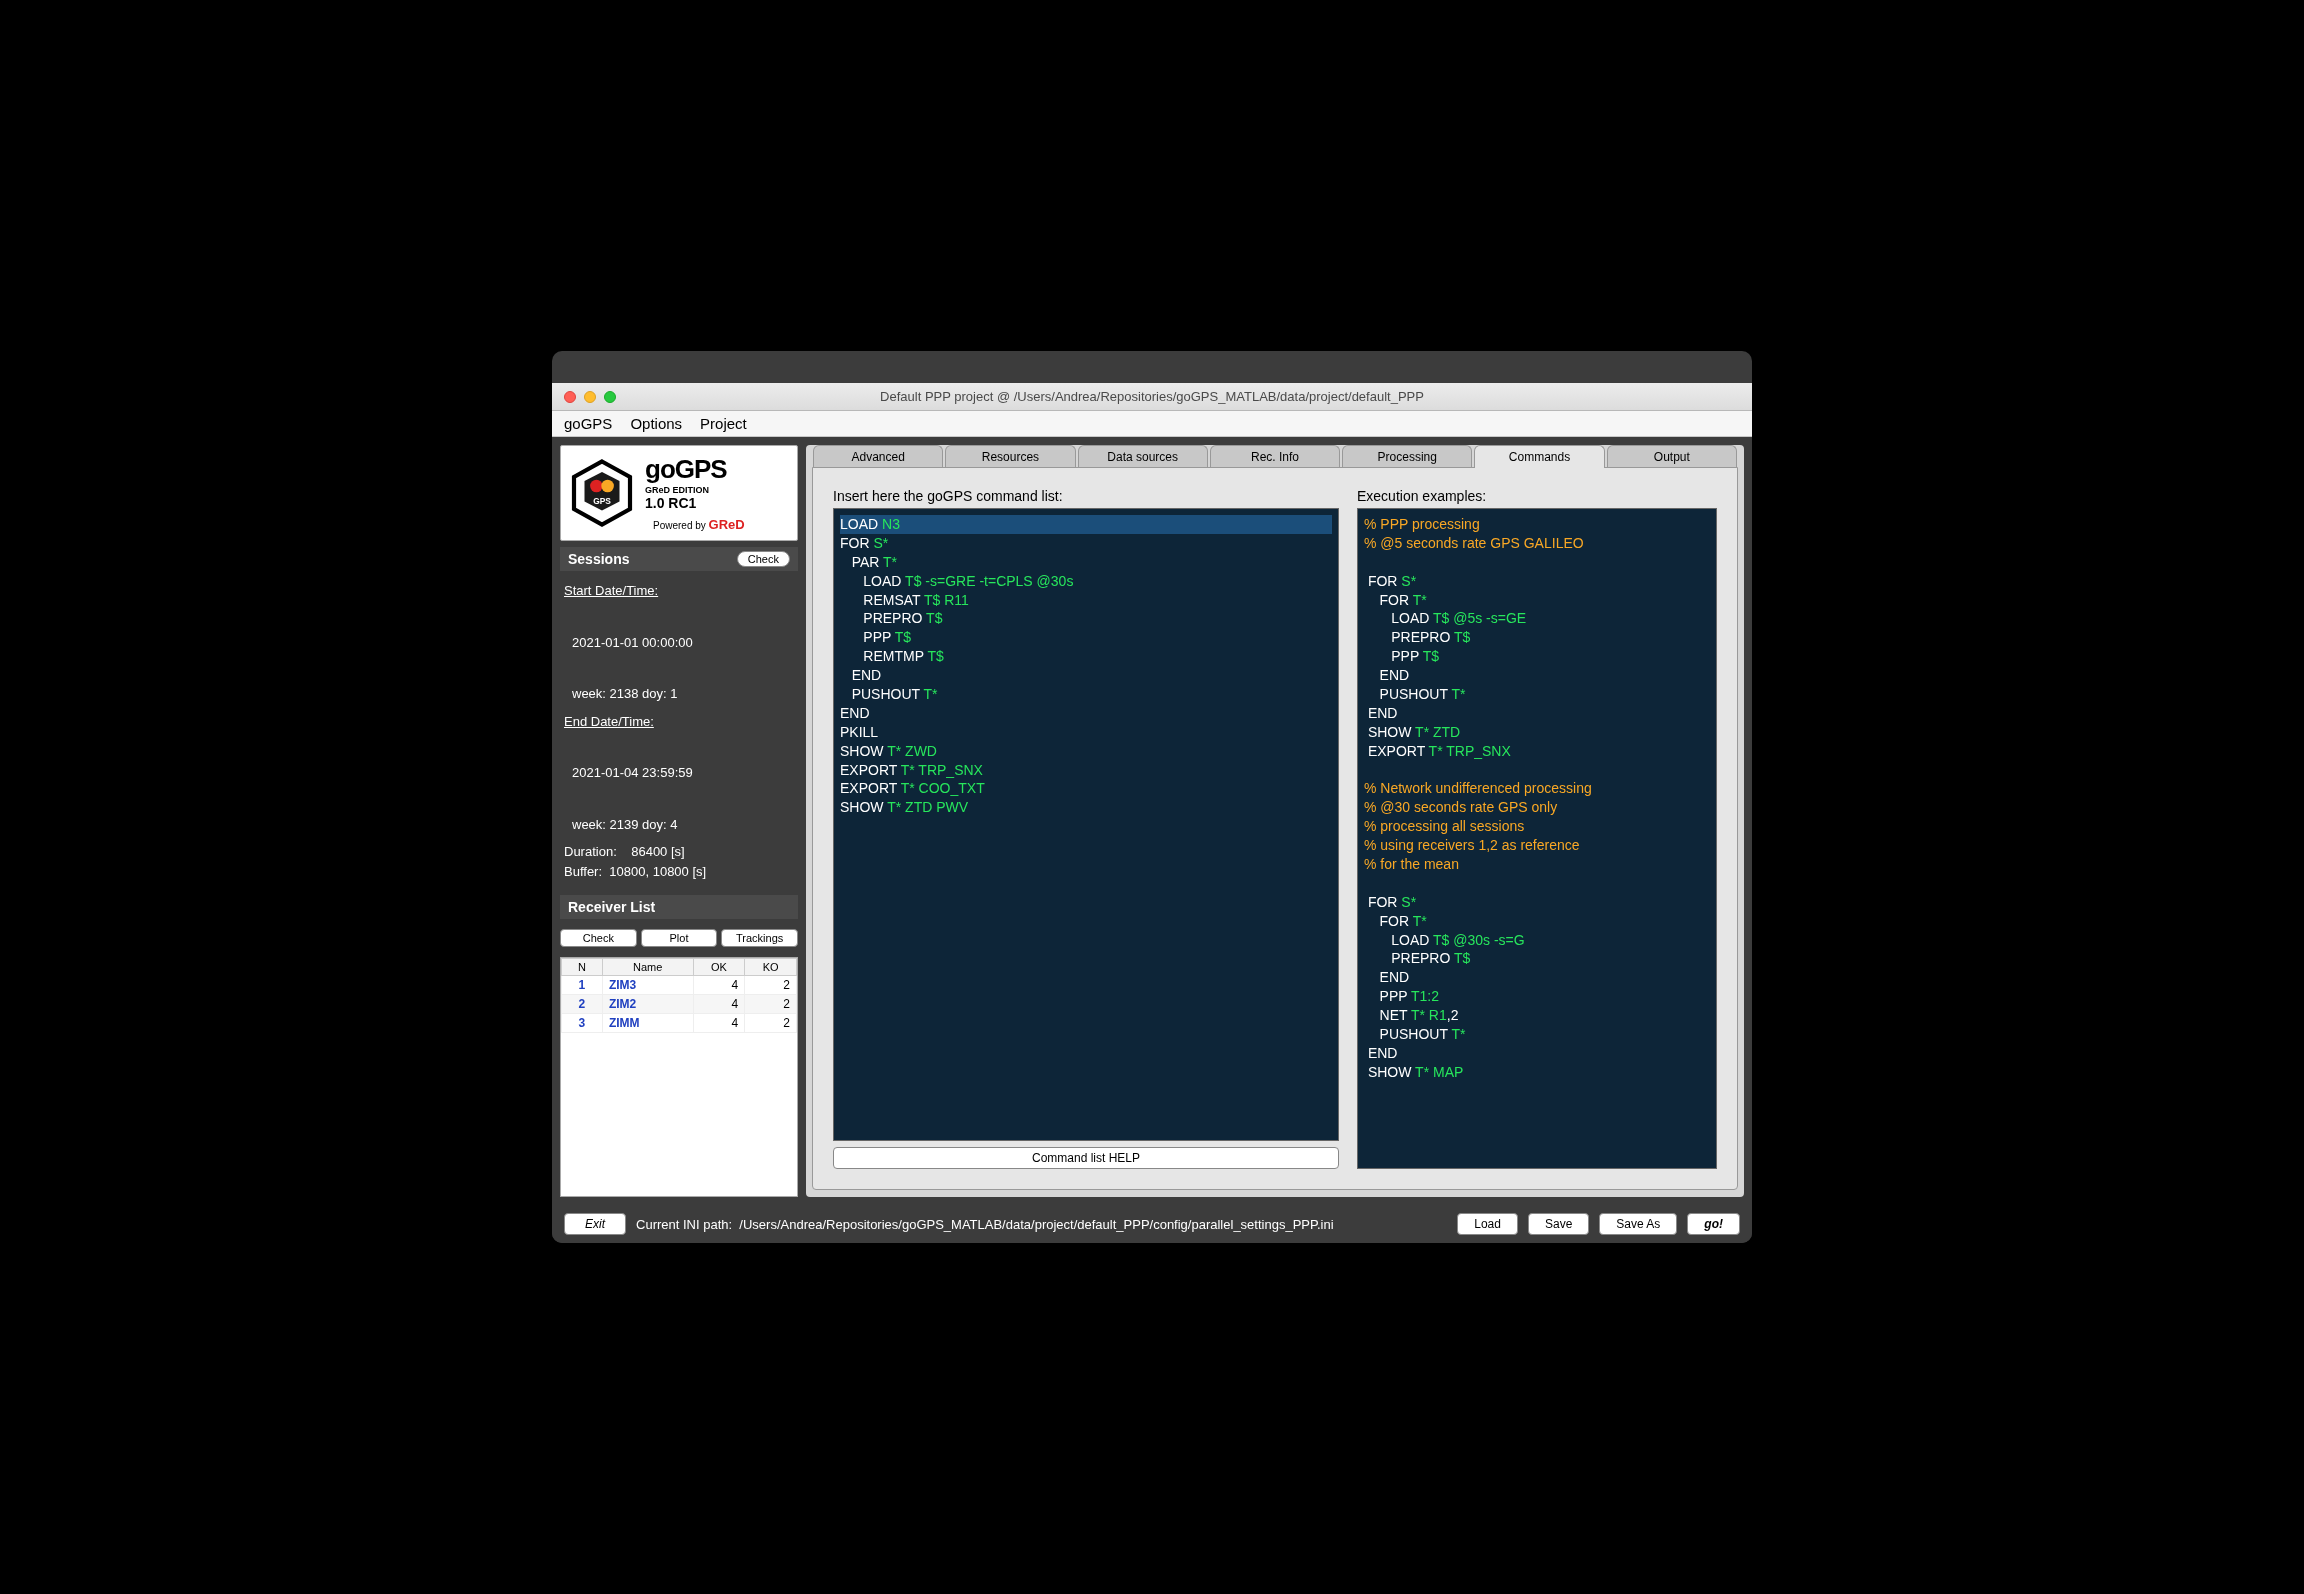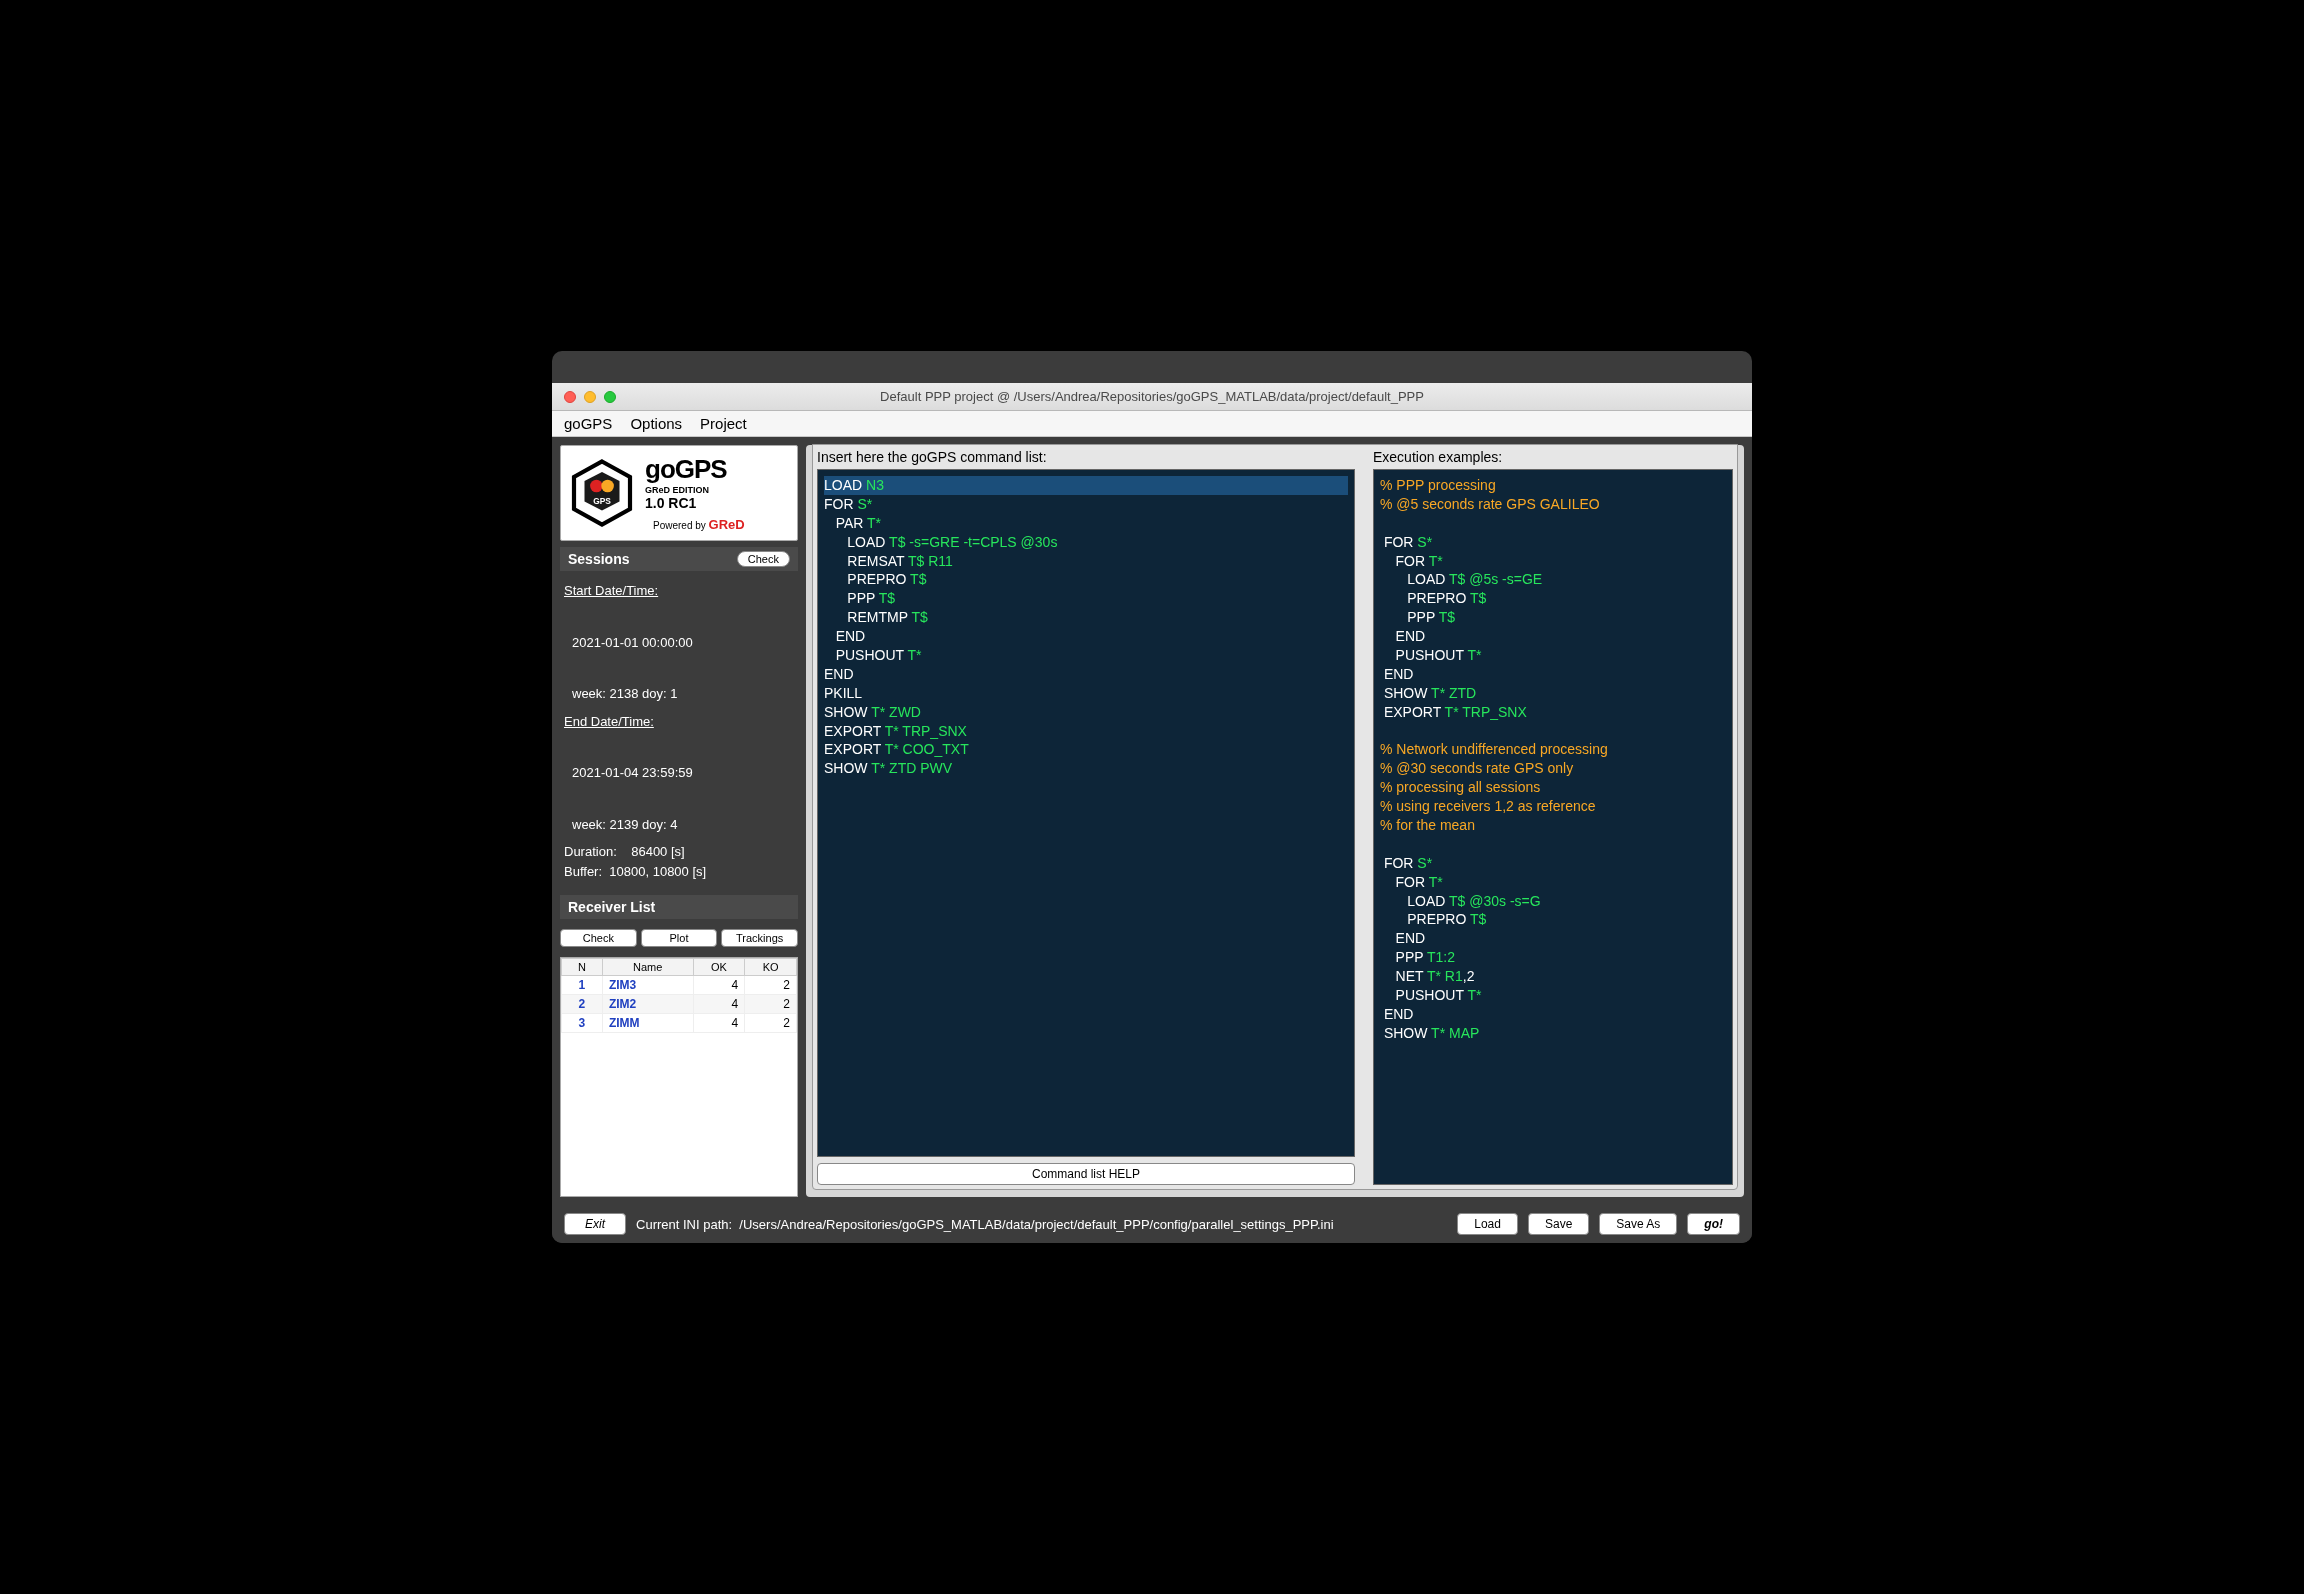--- a/index.html
+++ b/index.html
@@ -48,21 +48,21 @@
 .rec-table td { border: 1px solid #eee; padding: 2px 6px; text-align: right; }
 .rec-table td.num { color: #2040c0; font-weight: bold; text-align: center; }
 .rec-table td.name { color: #2040c0; font-weight: bold; text-align: left; margin-left: 48px; }
 .rec-table tr:nth-child(even) td { background: #f6f6f6; }
 
 
 .rightcol { flex: 1; display: flex; flex-direction: column; background: #d6d6d6; border-radius: 4px; }
 .tabs { display: flex; padding: 0 6px; gap: 0; background: transparent; margin-top: 0; }
 .tab { flex: 1; text-align: center; padding: 4px 4px; font-size: 12px; background: #c8c8c8; border: 1px solid #999; border-bottom: none; border-radius: 6px 6px 0 0; margin: 0 1px; cursor: pointer; }
 .tab.active { background: #e6e6e6; font-weight: normal; position: relative; z-index: 2; }
-.tab-body { background: #e6e6e6; border: 1px solid #999; border-radius: 0 0 4px 4px; margin: 0 6px 6px 6px; padding: 4px; flex: 1; display: flex; gap: 18px; position: relative; top: -1px; }
+.tab-body { background: #e6e6e6; border: 1px solid #999; border-radius: 0 0 4px 4px; margin: 0 6px 6px 6px; padding: 20px; flex: 1; display: flex; gap: 18px; position: relative; top: -1px; }
 
 .cmd-col { flex: 1; display: flex; flex-direction: column; }
 .cmd-label { font-size: 14px; margin-bottom: 4px; }
 .code-box { background: #0d2538; color: #fff; font-family: "Menlo","Consolas",monospace; font-size: 14px; padding: 6px; border: 1px solid #666; flex: 1; overflow: auto; white-space: pre; line-height: 1.35; min-height: 520px; }
 .help-btn { background: #fff; border: 1px solid #888; border-radius: 4px; padding: 3px; font-size: 12px; margin-top: 6px; text-align: center; cursor: pointer; }
 
 
 .kw { color: #fff; }
 .arg { color: #27e65c; }
 .cm { color: #f9a825; }
@@ -175,20 +175,29 @@
                 <td class="name">ZIMM</td>
                 <td>4</td>
                 <td>2</td>
               </tr>
             </tbody>
         </table>
       </div>
     </div>
 
     <div class="rightcol">
+      <div class="tabs" id="tabs">
+          <div class="tab">Advanced</div>
+          <div class="tab">Resources</div>
+          <div class="tab">Data sources</div>
+          <div class="tab">Rec. Info</div>
+          <div class="tab">Processing</div>
+          <div class="tab active">Commands</div>
+          <div class="tab">Output</div>
+        </div>
       <div class="tab-body">
         <div class="cmd-col">
           <div class="cmd-label">Insert here the goGPS command list:</div>
           <div class="code-box" id="code-left"><div class="hl"><span class="kw">LOAD </span><span class="arg">N3</span></div><span class="kw">FOR </span><span class="arg">S*</span>
 <span class="kw">   PAR </span><span class="arg">T*</span>
 <span class="kw">      LOAD </span><span class="arg">T$ -s=GRE -t=CPLS @30s</span>
 <span class="kw">      REMSAT </span><span class="arg">T$ R11</span>
 <span class="kw">      PREPRO </span><span class="arg">T$</span>
 <span class="kw">      PPP </span><span class="arg">T$</span>
 <span class="kw">      REMTMP </span><span class="arg">T$</span>

